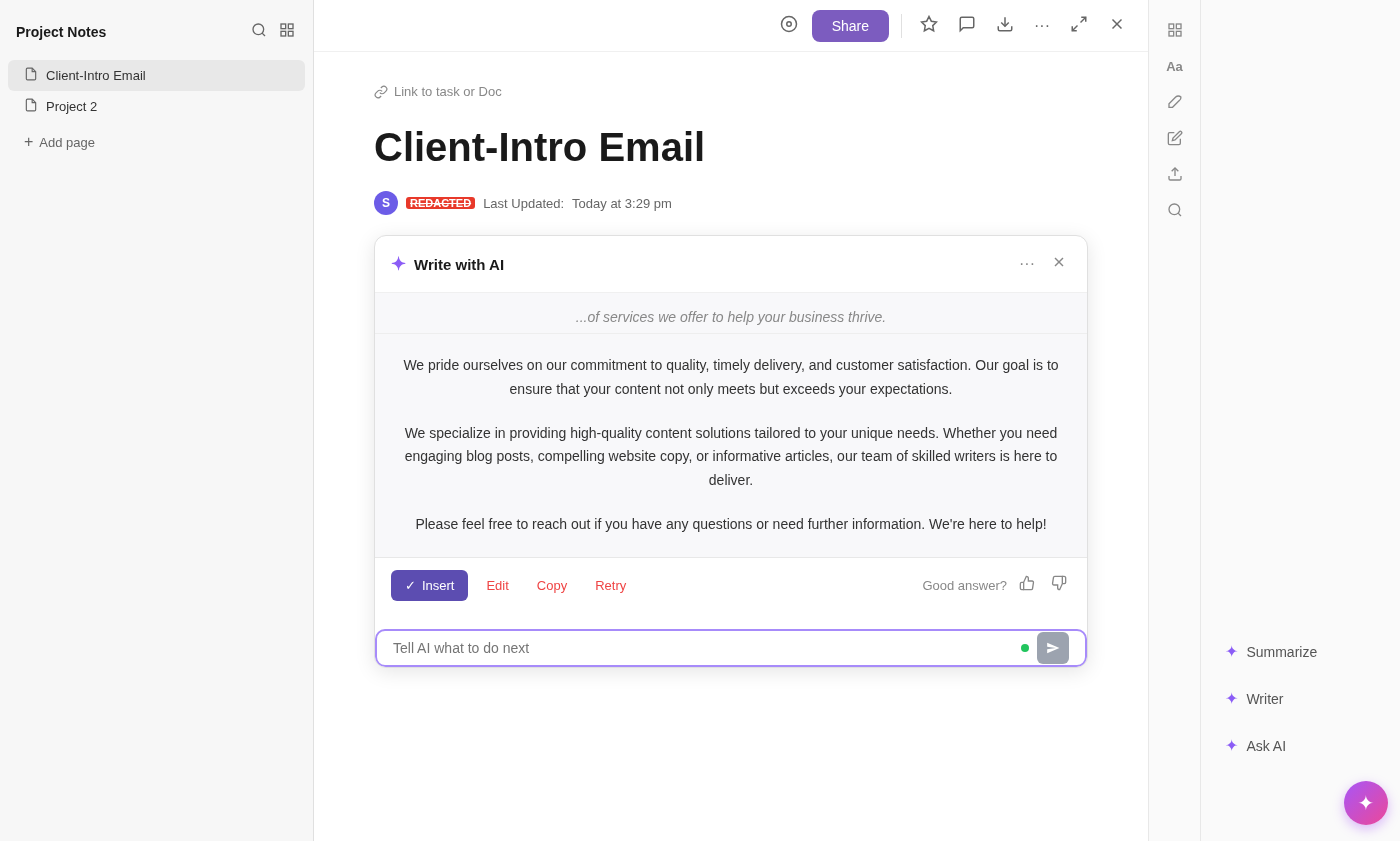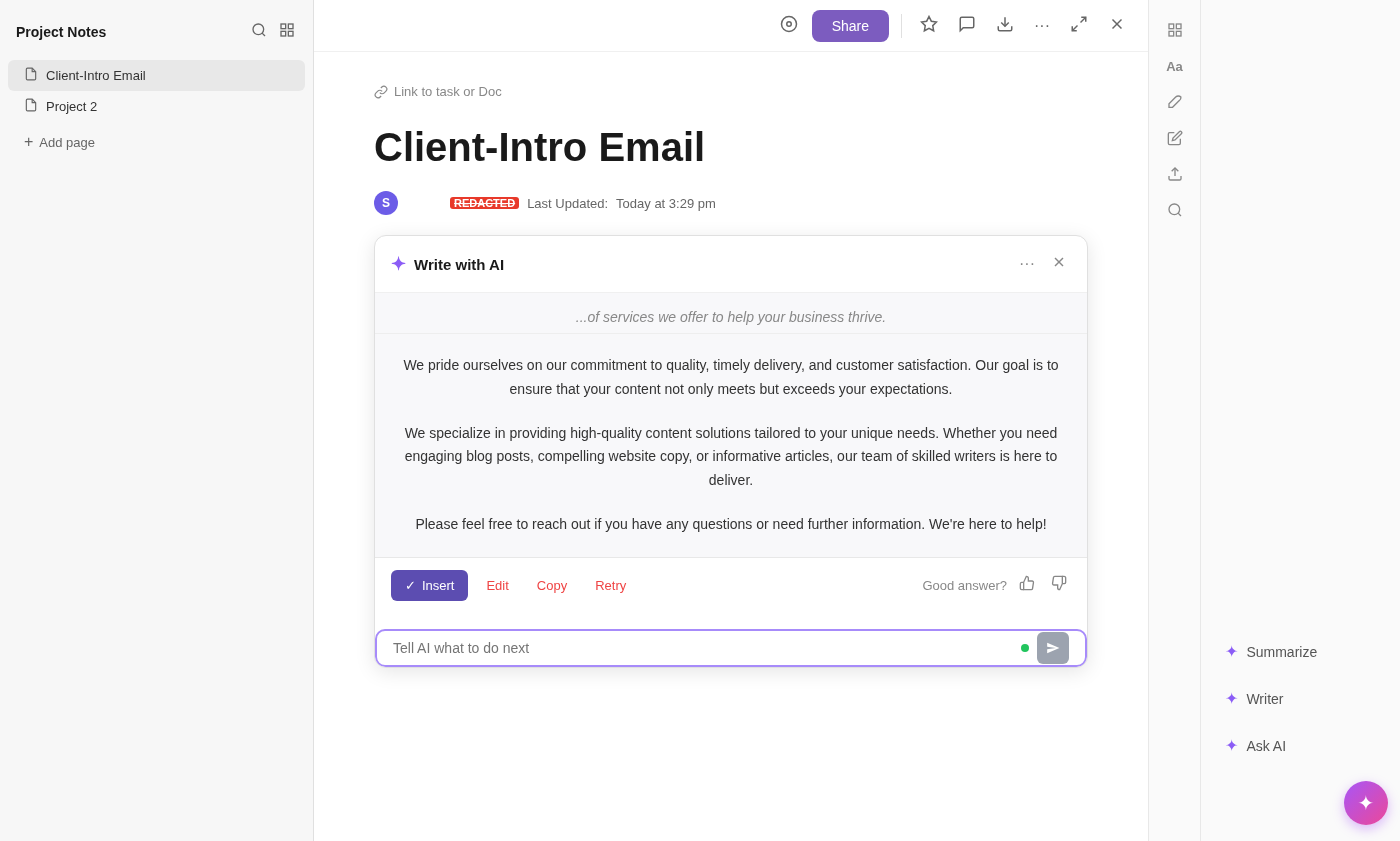--- a/index.html
+++ b/index.html
@@ -165,21 +165,20 @@
       justify-content: center;
     }
     .author-name {
       background: #e8392a;
       color: white;
       border-radius: 3px;
       padding: 0 4px;
       font-size: 11px;
       font-weight: 600;
       text-decoration: line-through;
-      margin-left: 44px;
     }
 
     
     .ai-panel {
       background: white;
       border: 1px solid #e0e0e0;
       border-radius: 12px;
       box-shadow: 0 4px 20px rgba(0,0,0,0.1);
       overflow: hidden;
       margin-bottom: 20px;

